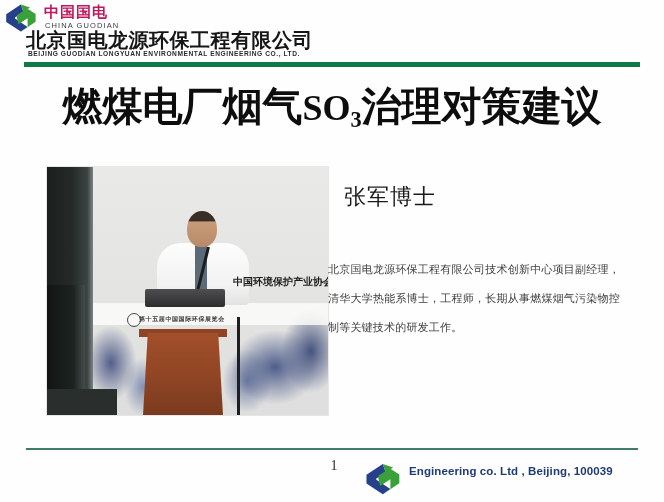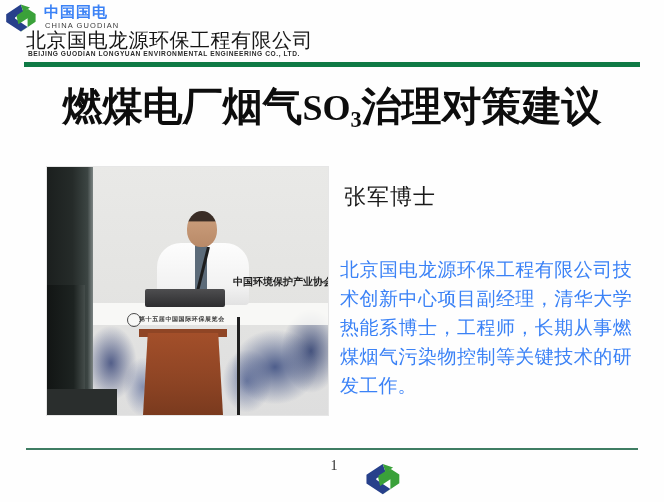--- a/index.html
+++ b/index.html
@@ -29,37 +29,37 @@
     position: absolute;
     left: 4px; top: 3px;
     width: 34px; height: 30px;
   }
   .brand-cn {
     position: absolute;
     left: 44px; top: 4px;
     font-size: 15px;
     font-weight: bold;
     letter-spacing: 1px;
-    color: #3b82f6;
+    color: #be185d;
     line-height: 16px;
   }
   .brand-en {
     position: absolute;
     left: 45px; top: 21px;
     font-size: 7.5px;
     font-weight: normal;
     letter-spacing: 1.1px;
     color: #3a3a3a;
     line-height: 9px;
   }
   .company-cn {
     position: absolute;
     left: 26px; top: 29px;
     font-size: 20px;
-    font-weight: normal;
+    font-weight: bold;
     letter-spacing: 0.5px;
     color: #161616;
     line-height: 22px;
     white-space: nowrap;
   }
   .company-en {
     position: absolute;
     left: 28px; top: 50px;
     font-size: 6.5px;
     font-weight: bold;
@@ -235,24 +235,24 @@
     position: absolute;
     left: 344px; top: 182px;
     font-size: 22px;
     color: #1a1a1a;
     letter-spacing: 1px;
     line-height: 30px;
     white-space: nowrap;
   }
   .speaker-bio {
     position: absolute;
-    left: 340px; top: 255px;
+    left: 328px; top: 255px;
     width: 292px;
-    font-size: 19px;
-    color: #3b82f6;
+    font-size: 11px;
+    color: #404040;
     line-height: 29px;
     letter-spacing: 0.2px;
     text-align: justify;
   }
 
   
   .footer-rule {
     position: absolute;
     left: 26px; top: 448px;
     width: 612px; height: 2px;
@@ -341,15 +341,16 @@
     <svg width="38" height="34" viewBox="0 0 34 30">
       <g>
         <path d="M16.8 1.5 L2.2 11.2 L2.2 19.0 L16.8 28.6 L23.6 24.0 L11.0 15.6 L11.0 14.6 L19.4 9.1 L16.8 1.5 Z" fill="#27408b"></path>
         <path d="M16.8 1.5 L19.4 9.1 L24.0 6.0 L31.6 11.0 L31.6 18.8 L17.2 28.5 L16.8 28.6 L23.6 24.0 L23.6 15.2 L14.4 21.2 L12.6 13.4 L26.0 4.6 Z" fill="#3aa13a"></path>
         <path d="M12.8 12.2 L21.6 6.4 L24.8 10.6 L15.6 16.4 Z" fill="#3aa13a"></path>
       </g>
     </svg>
   </span>
 
   <div class="footer-text">
+    <div>Engineering co. Ltd , Beijing, 100039</div>
   </div>
 
 </div>
 
 </body></html>

